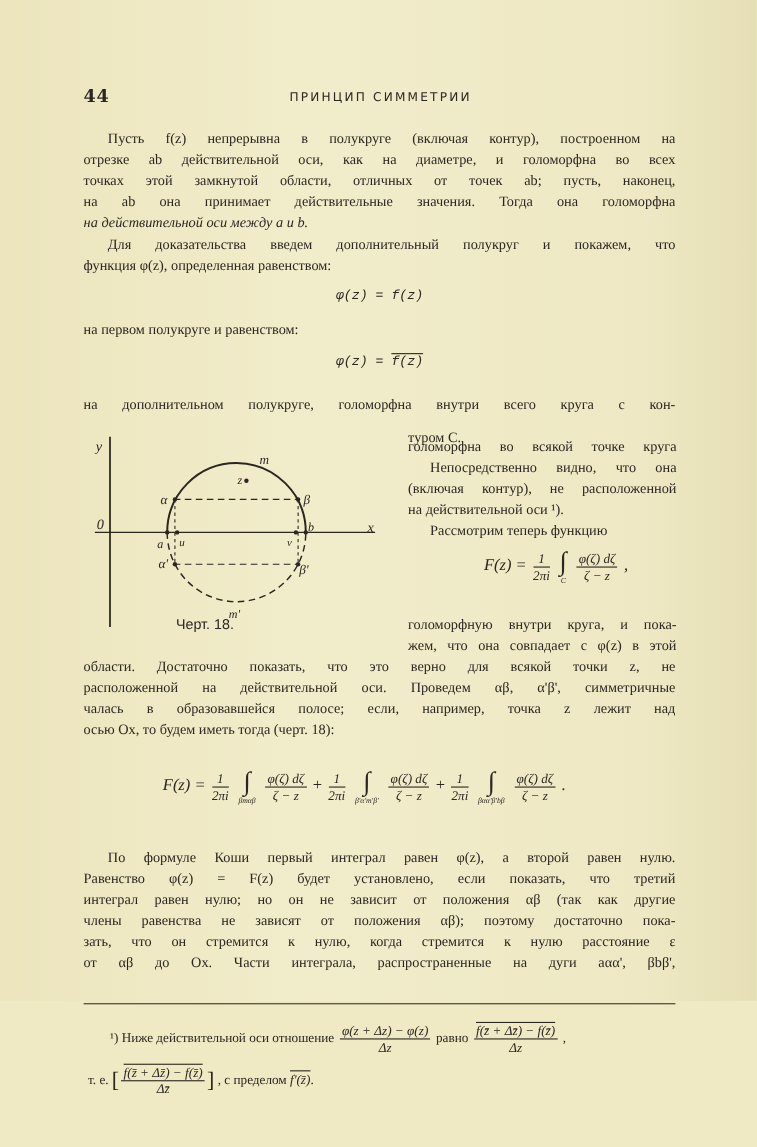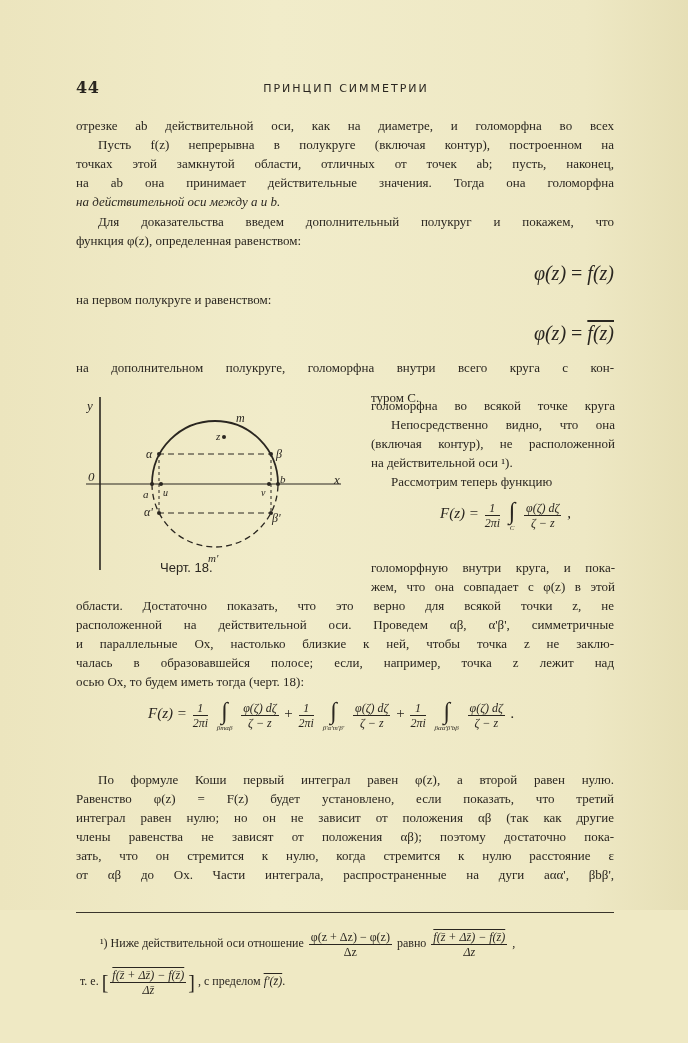--- a/index.html
+++ b/index.html
@@ -14,21 +14,21 @@
     position:absolute; left:0; top:0; width:688px; height:910px;
     background: linear-gradient(90deg, #ece5be 0%, #f1ecca 40%, #eee8c4 85%, #e6dfb6 100%);
   }
   .header { position:absolute; top:78px; left:76px; width:540px; height:22px; }
   .page-num { position:absolute; left:0; top:0; font-size:16px; font-weight:bold; letter-spacing:0.5px; }
   .running-title { position:absolute; left:0; right:0; top:4px; text-align:center; font-size:11px; letter-spacing:2px; font-family:"DejaVu Sans", sans-serif; }
   .p { position:absolute; left:76px; width:538px; font-size:13px; line-height:19px; text-align:justify; font-family:"Liberation Serif", serif; }
   .p .line { display:block; height:19px; white-space:nowrap; text-align:justify; text-align-last:justify; }
   .p .line.last { text-align-last:left; }
   .it { font-style:italic; }
-  .eq { position:absolute; left:76px; width:538px; text-align:right; font-size:20px; font-family:Liberation Serif, serif; font-style:italic; }
+  .eq { position:absolute; left:76px; width:538px; text-align:center; font-size:12px; font-family:Liberation Mono, monospace; font-style:italic; }
   .ov { text-decoration:overline; }
   .figure { position:absolute; left:86px; top:392px; width:270px; height:180px; }
   .caption { position:absolute; left:160px; top:560px; font-size:13px; font-family:"Liberation Sans", sans-serif; }
   .right-col { position:absolute; left:371px; width:244px; font-size:13px; line-height:19px; font-family:"Liberation Serif", serif; }
   .right-col .line { display:block; height:19px; white-space:nowrap; text-align:justify; text-align-last:justify; }
   .right-col .line.last { text-align-last:left; }
   .math-block { position:absolute; font-family:"Liberation Serif", serif; font-style:italic; font-size:15px; }
   .frac { display:inline-block; vertical-align:middle; text-align:center; font-size:12px; margin:0 2px; }
   .frac .num { display:block; border-bottom:1px solid #2a2620; padding:0 2px; line-height:14px; }
   .frac .den { display:block; line-height:14px; }
@@ -42,22 +42,22 @@
 <body>
 
 <div class="page">
 
   <div class="header">
     <span class="page-num">44</span>
     <span class="running-title">ПРИНЦИП СИММЕТРИИ</span>
   </div>
 
   <div class="p indent-first" style="top:116px;">
+    <span class="line" style="padding-left:22px;">Пусть f(z) непрерывна в полукруге (включая контур), построенном на</span>
     <span class="line">отрезке ab действительной оси, как на диаметре, и голоморфна во всех</span>
-    <span class="line" style="padding-left:22px;">Пусть f(z) непрерывна в полукруге (включая контур), построенном на</span>
     <span class="line">точках этой замкнутой области, отличных от точек ab; пусть, наконец,</span>
     <span class="line">на ab она принимает действительные значения. Тогда она голоморфна</span>
     <span class="line last it">на действительной оси между a и b.</span>
   </div>
 
   <div class="p" style="top:212px;">
     <span class="line" style="padding-left:22px;">Для доказательства введем дополнительный полукруг и покажем, что</span>
     <span class="line last">функция φ(z), определенная равенством:</span>
   </div>
 
@@ -155,21 +155,20 @@
   </svg>
   <div class="caption">Черт. 18.</div>
 
   <div class="right-col" style="top:558px;">
     <span class="line">голоморфную внутри круга, и пока-</span>
     <span class="line">жем, что она совпадает с φ(z) в этой</span>
   </div>
   <div class="p" style="top:596px;">
     <span class="line">области. Достаточно показать, что это верно для всякой точки z, не</span>
     <span class="line">расположенной на действительной оси. Проведем αβ, α'β', симметричные</span>
-    <span class="line">и параллельные Ox, настолько близкие к ней, чтобы точка z не заклю-</span>
     <span class="line">чалась в образовавшейся полосе; если, например, точка z лежит над</span>
     <span class="line last">осью Ox, то будем иметь тогда (черт. 18):</span>
   </div>
 
   <div class="math-block" style="left:148px; top:698px;">
     <span>F(z) =</span>
     <span class="frac"><span class="num">1</span><span class="den">2πi</span></span>
     <span class="intg"><span class="sym">∫</span><span class="sub">βmαβ</span></span>
     <span class="frac"><span class="num">φ(ζ) dζ</span><span class="den">ζ − z</span></span>
     <span style="font-style:normal;">+</span>
@@ -190,21 +189,21 @@
     <span class="line">члены равенства не зависят от положения αβ); поэтому достаточно пока-</span>
     <span class="line">зать, что он стремится к нулю, когда стремится к нулю расстояние ε</span>
     <span class="line">от αβ до Ox. Части интеграла, распространенные на дуги aαα', βbβ',</span>
   </div>
 
   <div class="rule"></div>
 
   <div class="fn" style="top:930px;">
     <span>¹)</span>
     <span>Ниже действительной оси отношение</span>
-    <span class="frac" style=""><span class="num">φ(z + Δz) − φ(z)</span><span class="den">Δz</span></span>
+    <span class="frac" style="font-style:italic;"><span class="num">φ(z + Δz) − φ(z)</span><span class="den">Δz</span></span>
     <span>равно</span>
     <span class="frac" style="font-style:italic;"><span class="num ov">f(z̄ + Δz̄) − f(z̄)</span><span class="den">Δz</span></span>
     <span>,</span>
   </div>
   <div class="fn" style="top:968px; left:80px;">
     <span>т. е.</span>
     <span style="font-size:20px; vertical-align:middle;">[</span><span class="frac" style="font-style:italic;"><span class="num ov">f(z̄ + Δz̄) − f(z̄)</span><span class="den">Δz̄</span></span><span style="font-size:20px; vertical-align:middle;">]</span>
     <span>, с пределом</span>
     <span class="ov it">f'(z̄)</span><span>.</span>
   </div>

